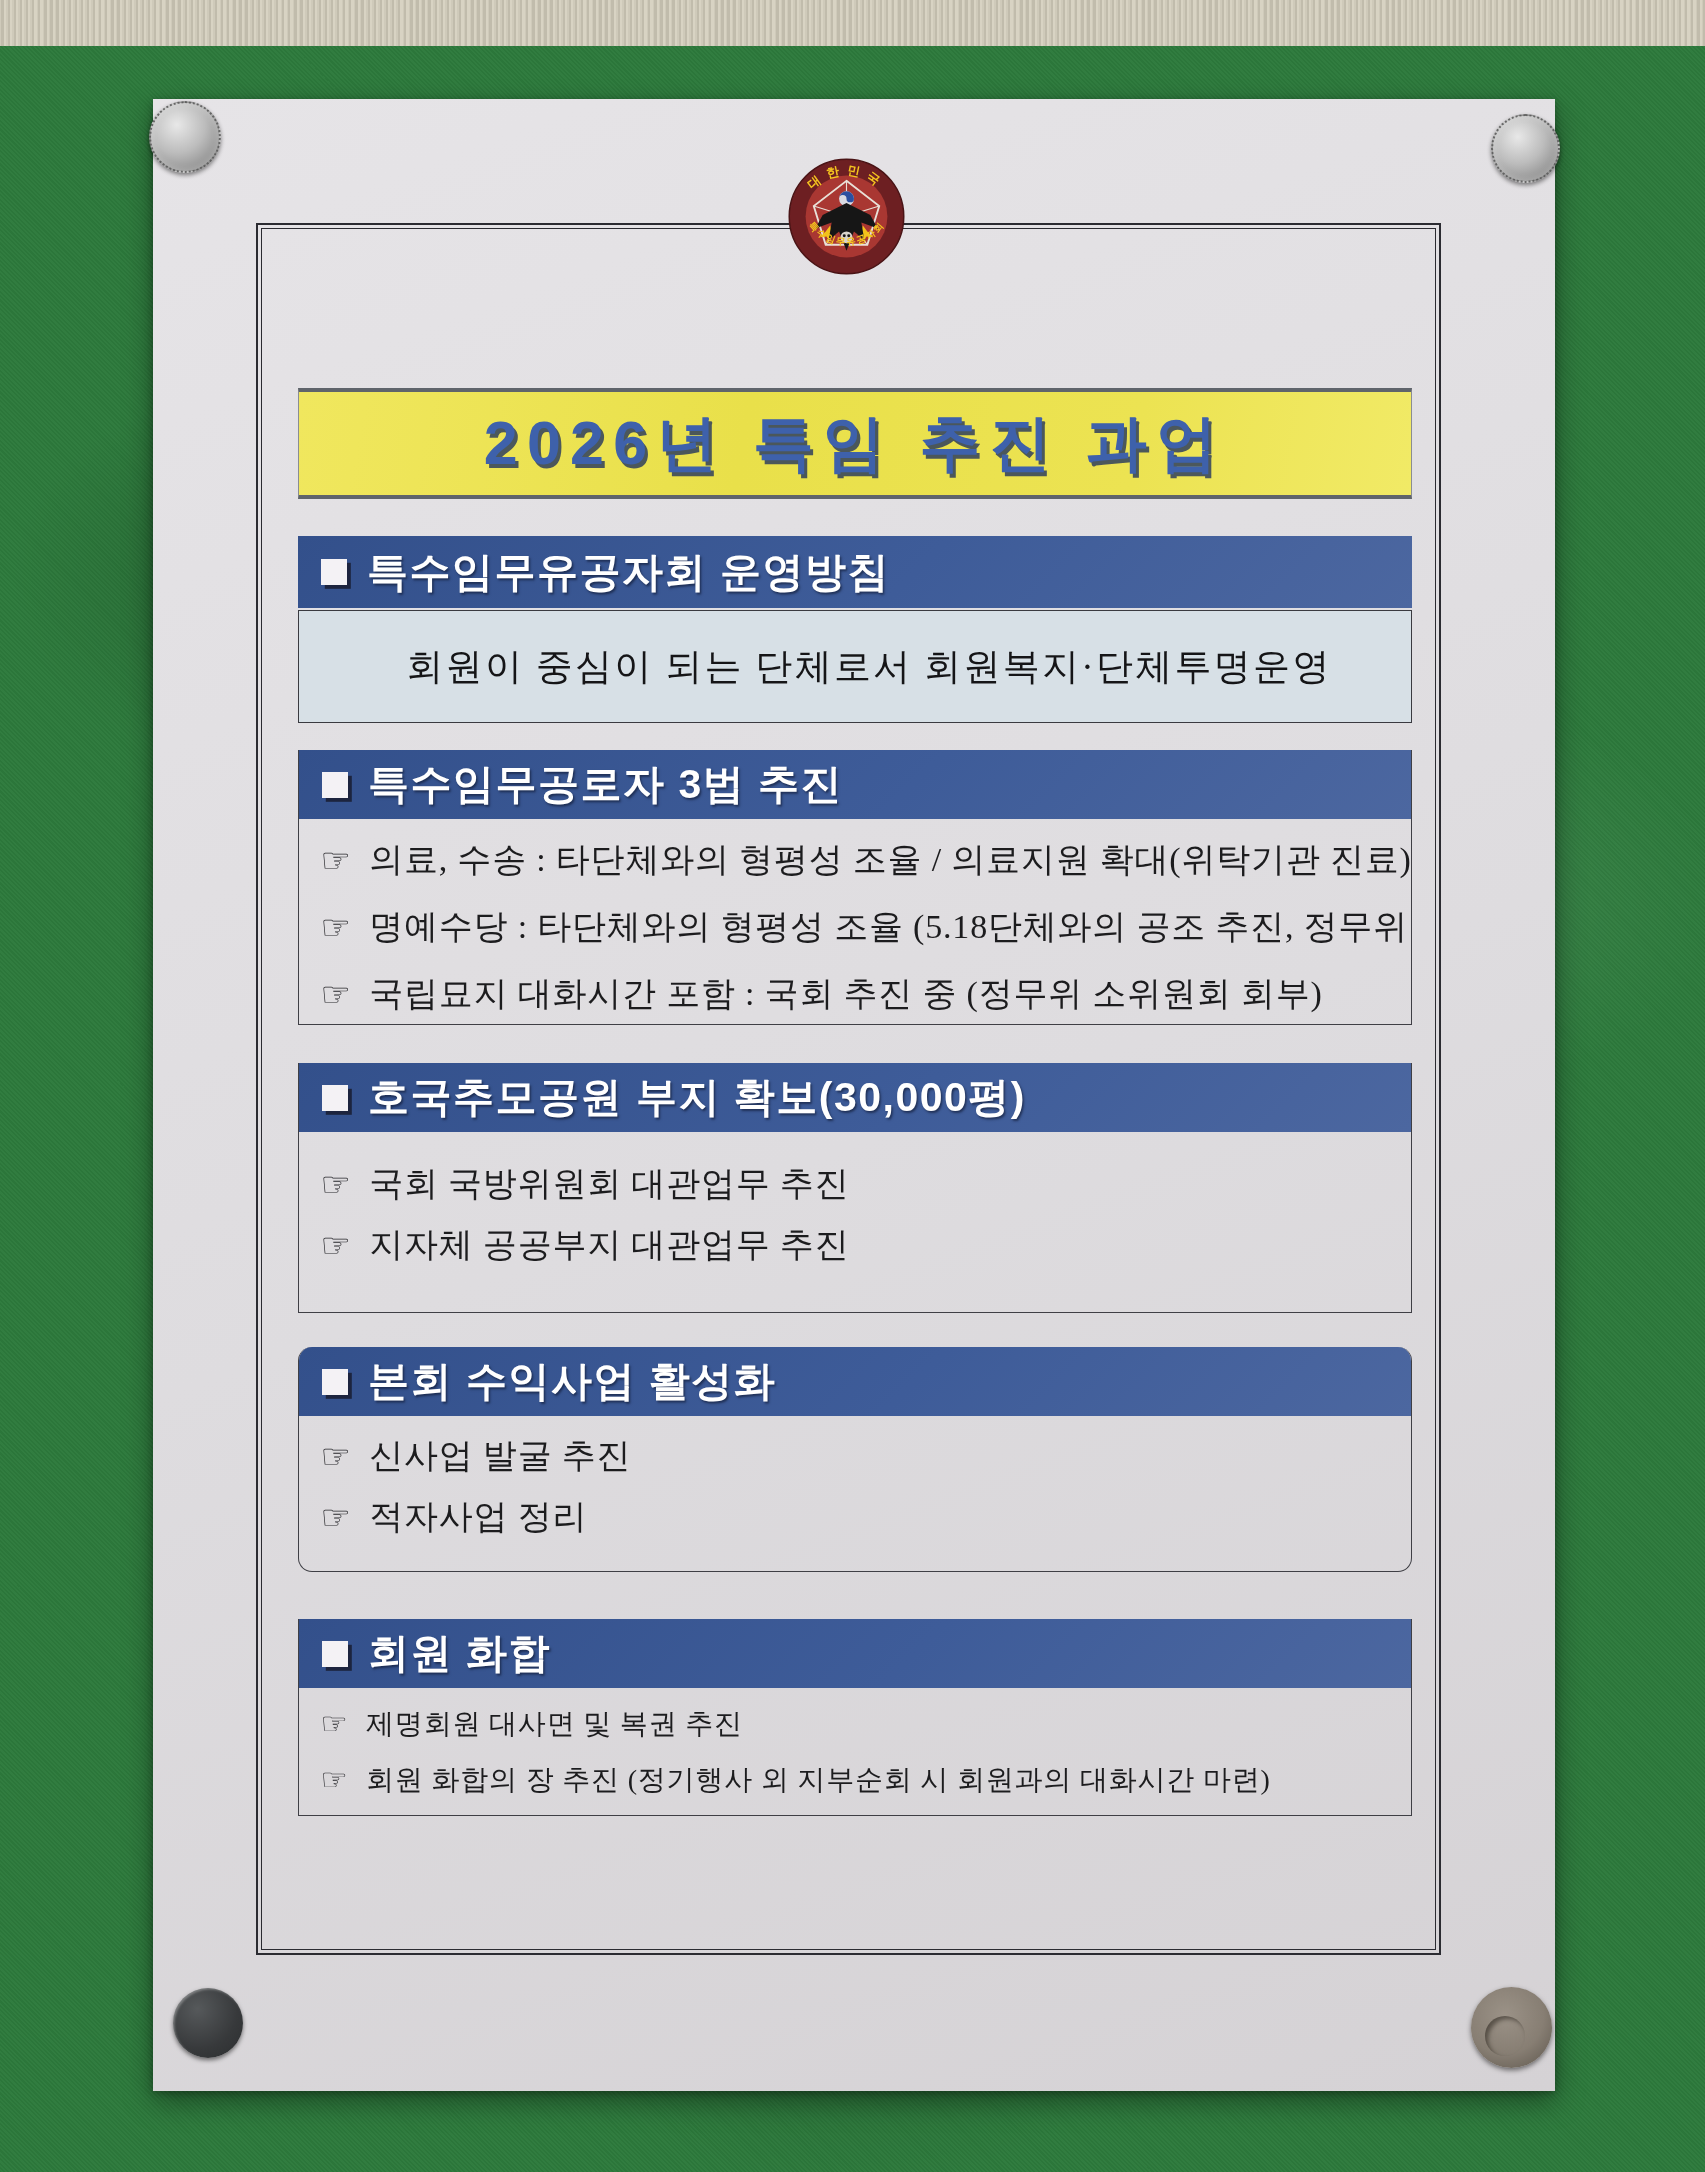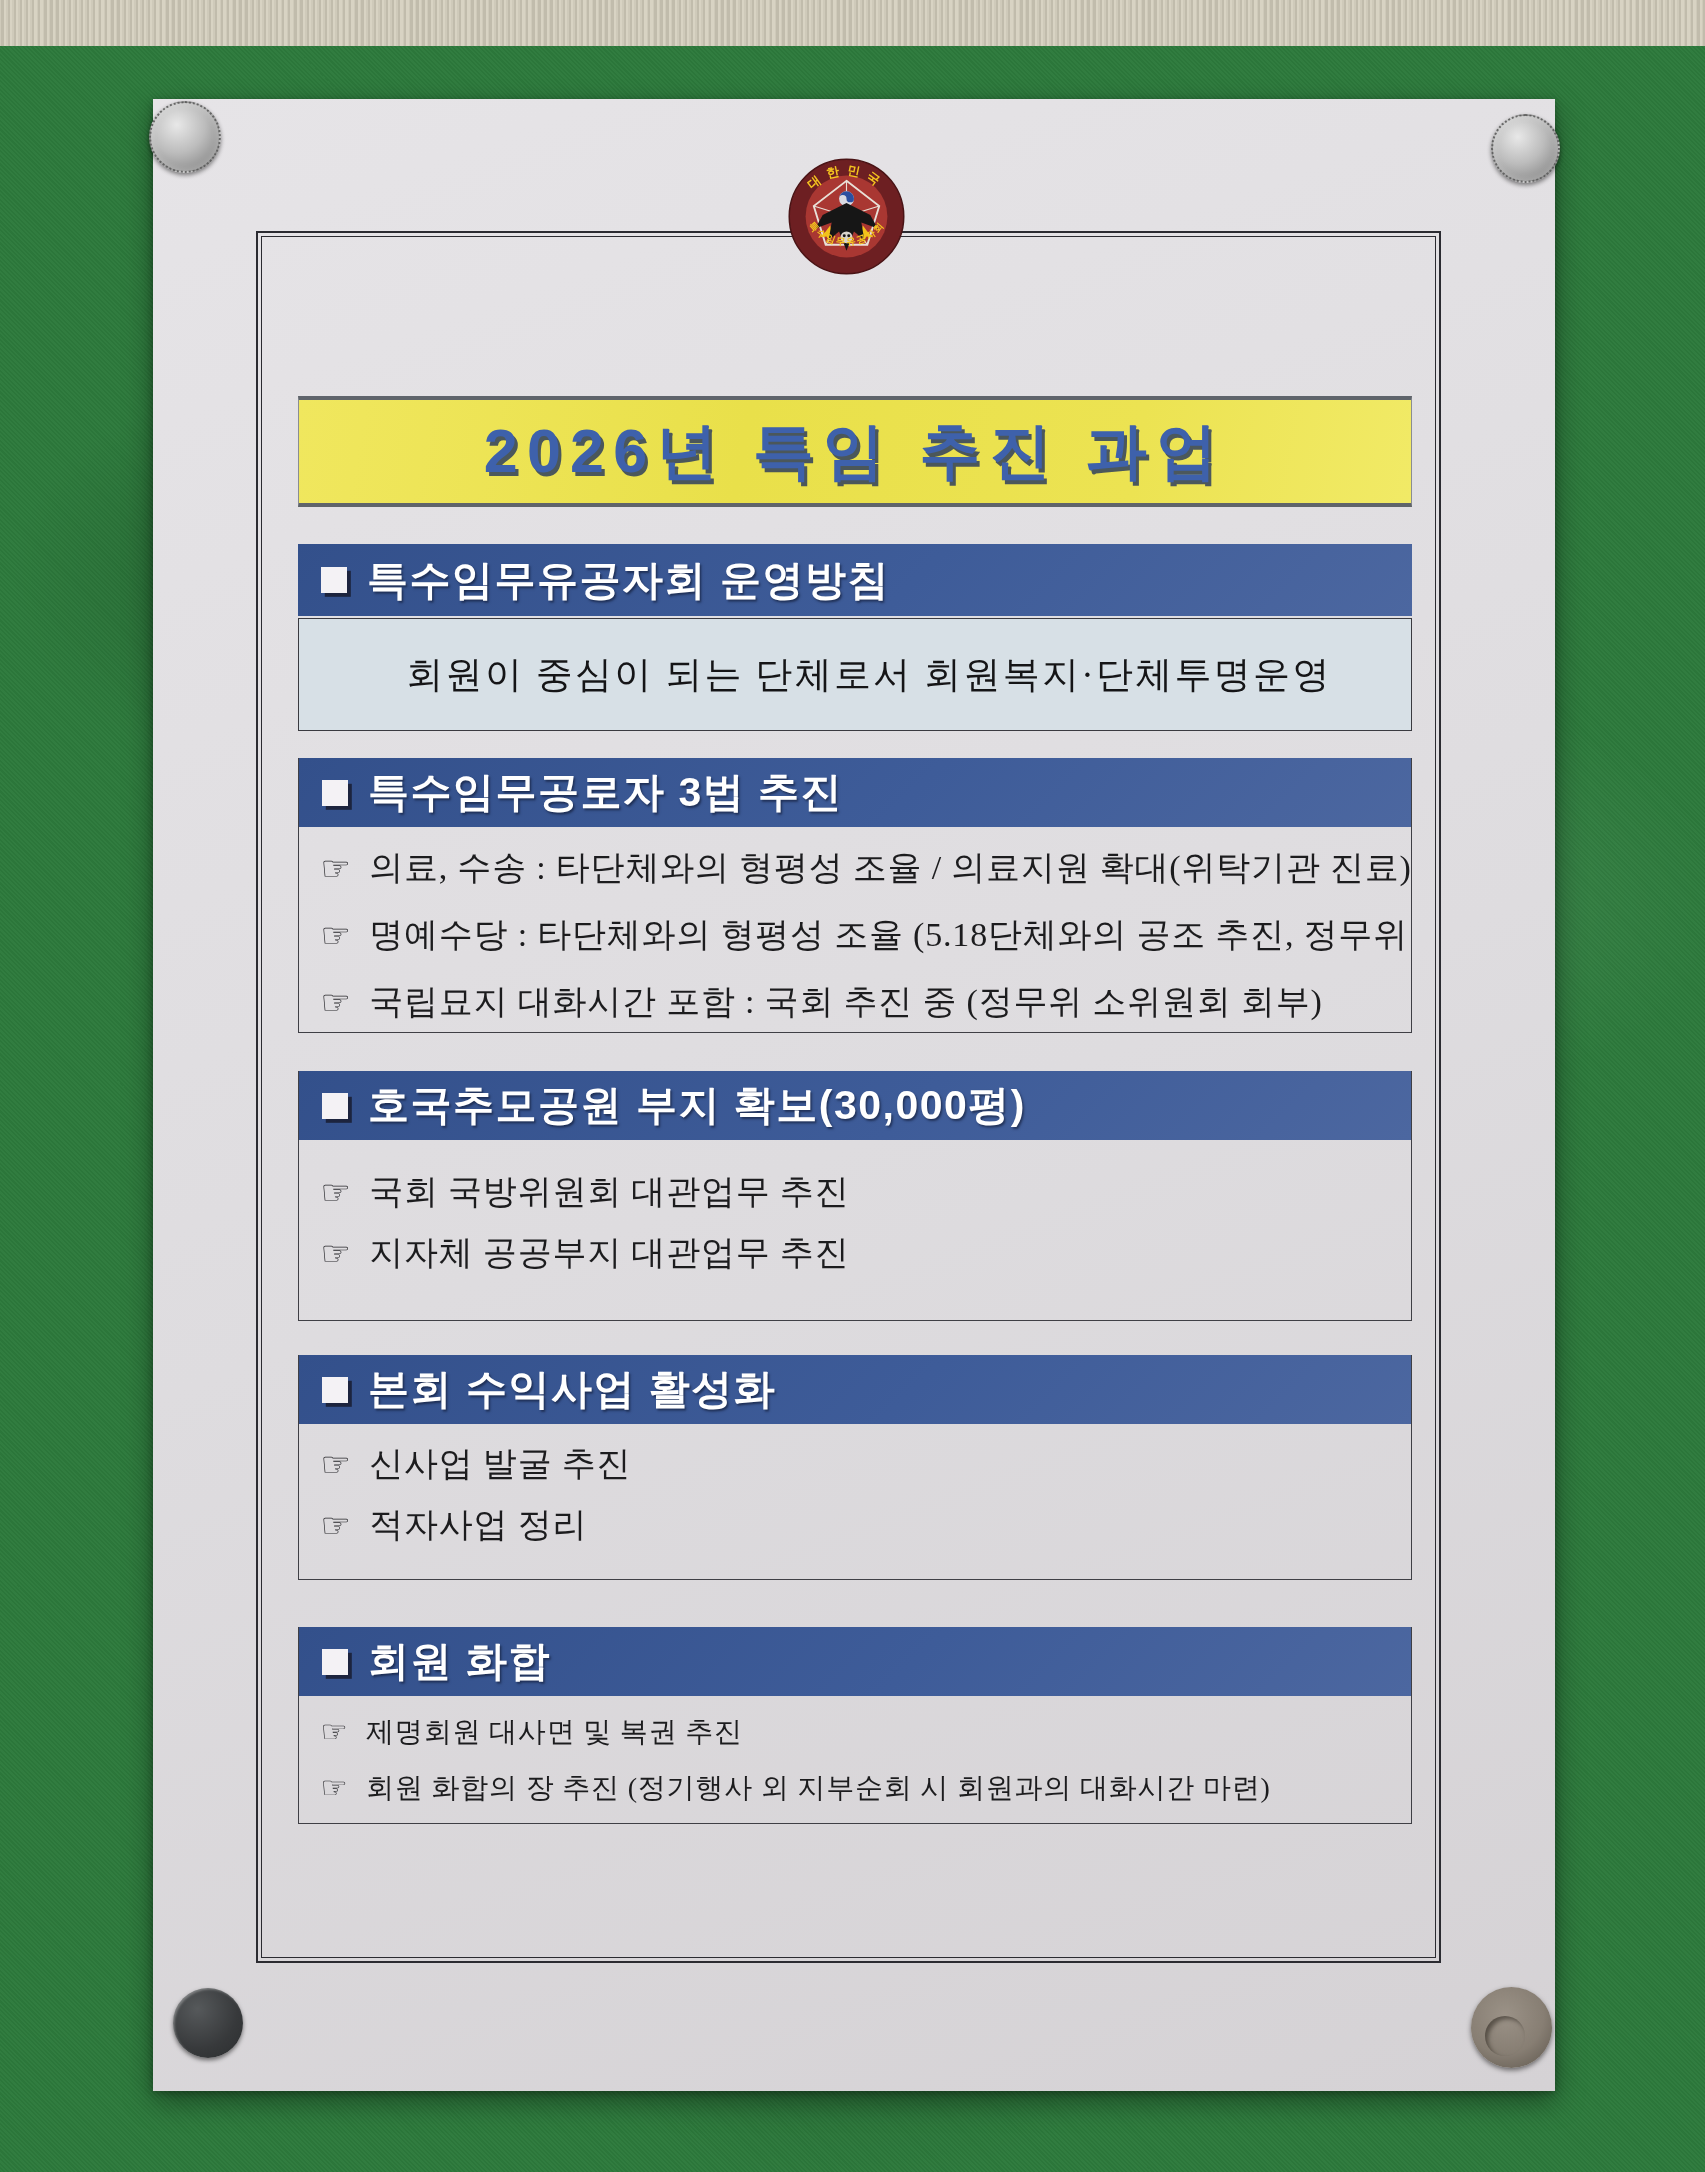--- a/index.html
+++ b/index.html
@@ -12,21 +12,21 @@
         background-color:#2d7a3c;
         background-image:
           radial-gradient(ellipse 381px 290px at 15% 25%, rgba(0,0,0,.14), transparent 65%),
           radial-gradient(ellipse 458px 320px at 85% 40%, rgba(255,255,255,.06), transparent 60%),
           radial-gradient(ellipse 534px 381px at 50% 90%, rgba(0,0,0,.12), transparent 60%),
           repeating-linear-gradient(45deg, rgba(0,0,0,.035) 0 1.5px, rgba(255,255,255,.02) 1.5px 3.1px);}
   
   .paper{position:absolute;left:153px;top:99px;width:1402px;height:1992px;
          background:linear-gradient(160deg,#e6e4e7 0%,#dedcdf 52%,#d5d2d5 100%);
          box-shadow:0 10.7px 27.5px rgba(0,0,0,.40), 0 2.3px 7.6px rgba(0,0,0,.30);}
-  .frame{position:absolute;left:103px;top:132px;width:1181px;height:1728px;
+  .frame{position:absolute;left:103px;top:124px;width:1181px;height:1728px;
          border:2.3px solid #2b2b31;}
   .frame::before{content:"";position:absolute;inset:3.1px;border:0.8px solid #2b2b31;pointer-events:none;}
   
   .banner{position:absolute;left:40px;top:163px;width:1114px;height:111px;box-sizing:border-box;
           background:linear-gradient(100deg,#f0e75e,#e9e04a 40%,#ece352 75%,#f1ea66);
           border-top:4.6px solid #5f646b;border-bottom:4.6px solid #5f646b;
           border-left:1.5px solid #8a8d92;border-right:1.5px solid #8a8d92;
           display:flex;align-items:center;justify-content:center;}
   .banner-text{font-size:61px;font-weight:bold;color:#3e61ab;letter-spacing:9.2px;
                text-shadow:3.1px 3.8px 0 rgba(35,52,94,.8);}
@@ -44,21 +44,21 @@
         letter-spacing:0.8px;white-space:nowrap;}
   .sec1{top:311px;height:188px;border:none;overflow:visible;}
   .sec1 .sec-head{height:72px;text-align:center;}
   .sec1 .sec-body{height:113px;margin-top:2.3px;box-sizing:border-box;
                   background:#d7e0e6;border:0.8px solid #3a3a40;
                   display:flex;align-items:center;justify-content:center;}
   .sec1 .btxt{font-size:37px;font-family:"Liberation Serif",serif;color:#151517;
               letter-spacing:2.3px;white-space:nowrap;margin-left:28px;}
   .sec2{top:525px;height:275px;}  .sec2 .sec-body{padding-top:7.6px;} .sec2 .row{height:67px;}
   .sec3{top:838px;height:250px;} .sec3 .sec-body{padding-top:21.4px;} .sec3 .row{height:61px;}
-  .sec4{top:1122px;height:225px;} .sec4 .sec-body{padding-top:9.2px;} .sec4 .row{height:61px;}
+  .sec4{top:1122px;height:225px;border-radius:14px;} .sec4 .sec-body{padding-top:9.2px;} .sec4 .row{height:61px;}
   .sec5{top:1394px;height:197px;} .sec5 .sec-body{padding-top:7.6px;} .sec5 .row{height:56px;}
   .sec5 .itxt{font-size:28px;} .sec5 .hand{font-size:30.5px;}
   
   .emblem{position:absolute;left:634px;top:58px;width:119px;height:119px;}
   
   .coin{position:absolute;border-radius:50%;
         background:radial-gradient(circle at 38% 32%,#e8e8e8,#bcbcbc 45%,#909090 78%,#7a7a7a);
         border:2.3px dotted rgba(92,92,92,.9);box-sizing:border-box;
         box-shadow:0 2.3px 4.6px rgba(0,0,0,.45), inset 0 0 7.6px rgba(255,255,255,.35);}
   .coin-tl{left:149px;top:101px;width:72px;height:72px;}

